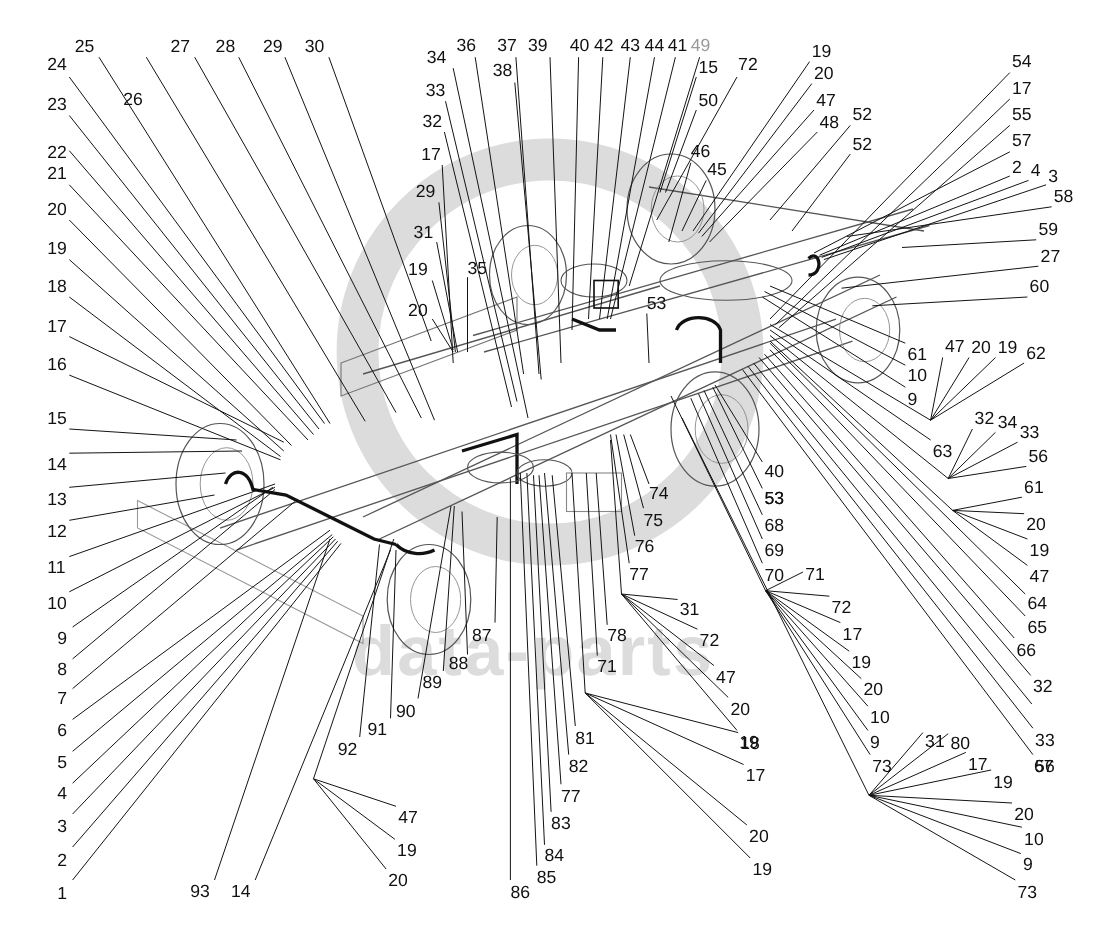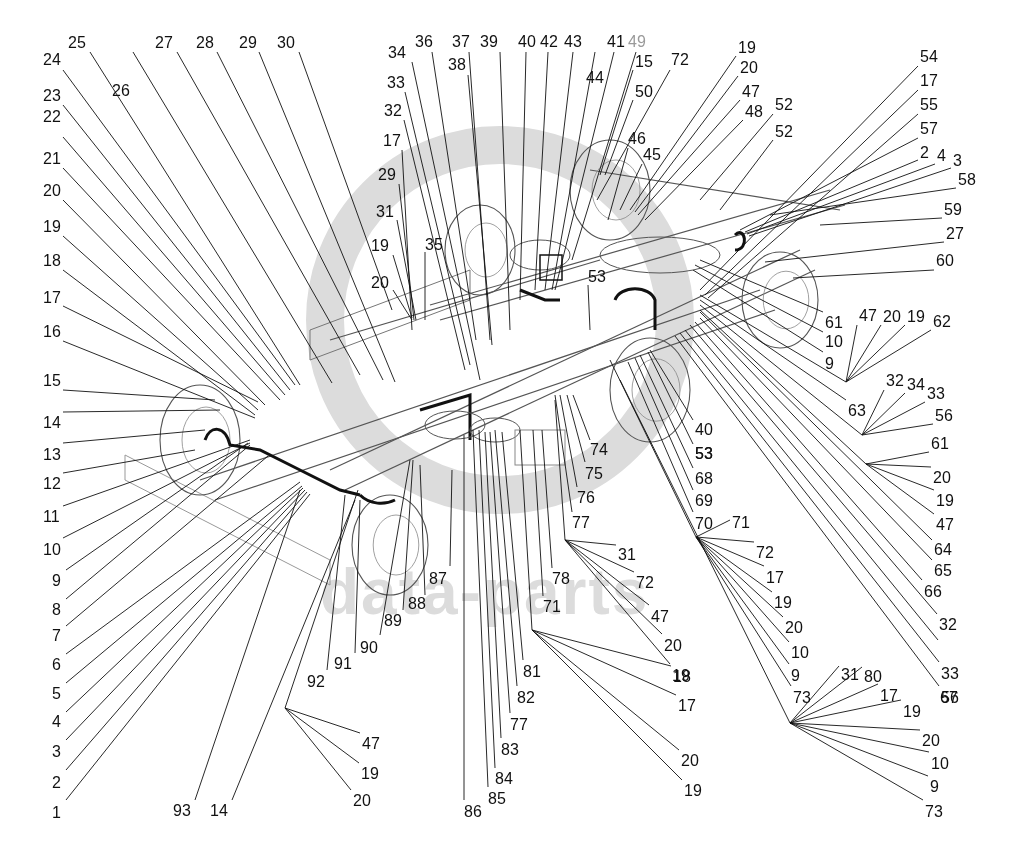--- a/index.html
+++ b/index.html
@@ -213,21 +213,21 @@
     </svg>
   <div id="labels">
       <div class="lbl" style="left: 68px; top: 35px;">25</div>
       <div class="lbl" style="left: 112px; top: 35px; margin-top: 48px;">26</div>
       <div class="lbl" style="left: 155px; top: 35px;">27</div>
       <div class="lbl" style="left: 196px; top: 35px;">28</div>
       <div class="lbl" style="left: 239px; top: 35px;">29</div>
       <div class="lbl" style="left: 277px; top: 35px;">30</div>
       <div class="lbl" style="left: 43px; top: 52px;">24</div>
       <div class="lbl" style="left: 43px; top: 88px;">23</div>
-      <div class="lbl" style="left: 43px; top: 109px; text-align: center;">22</div>
+      <div class="lbl" style="left: 43px; top: 132px; text-align: center;">22</div>
       <div class="lbl" style="left: 43px; top: 151px; text-align: center;">21</div>
       <div class="lbl" style="left: 43px; top: 183px;">20</div>
       <div class="lbl" style="left: 43px; top: 219px;">19</div>
       <div class="lbl" style="left: 43px; top: 253px;">18</div>
       <div class="lbl" style="left: 43px; top: 290px;">17</div>
       <div class="lbl" style="left: 43px; top: 324px;">16</div>
       <div class="lbl" style="left: 43px; top: 373px;">15</div>
       <div class="lbl" style="left: 43px; top: 415px;">14</div>
       <div class="lbl" style="left: 43px; top: 447px;">13</div>
       <div class="lbl" style="left: 43px; top: 476px;">12</div>
@@ -276,21 +276,21 @@
       <div class="lbl" style="left: 585px; top: 466px;">75</div>
       <div class="lbl" style="left: 590px; top: 442px;">74</div>
       <div class="lbl" style="left: 695px; top: 446px;">53</div>
       <div class="lbl" style="left: 388px; top: 45px;">34</div>
       <div class="lbl" style="left: 415px; top: 34px;">36</div>
       <div class="lbl" style="left: 452px; top: 34px;">37</div>
       <div class="lbl" style="left: 480px; top: 34px;">39</div>
       <div class="lbl" style="left: 518px; top: 34px;">40</div>
       <div class="lbl" style="left: 540px; top: 34px;">42</div>
       <div class="lbl" style="left: 564px; top: 34px;">43</div>
-      <div class="lbl" style="left: 586px; top: 34px; margin-top: 36px;">44</div>
+      <div class="lbl" style="left: 586px; top: 34px;">44</div>
       <div class="lbl" style="left: 607px; top: 34px;">41</div>
       <div class="lbl grey" style="left: 628px; top: 34px;">49</div>
       <div class="lbl" style="left: 448px; top: 57px;">38</div>
       <div class="lbl" style="left: 387px; top: 75px;">33</div>
       <div class="lbl" style="left: 384px; top: 103px;">32</div>
       <div class="lbl" style="left: 383px; top: 133px;">17</div>
       <div class="lbl" style="left: 378px; top: 167px;">29</div>
       <div class="lbl" style="left: 376px; top: 204px;">31</div>
       <div class="lbl" style="left: 371px; top: 238px;">19</div>
       <div class="lbl" style="left: 425px; top: 237px;">35</div>

